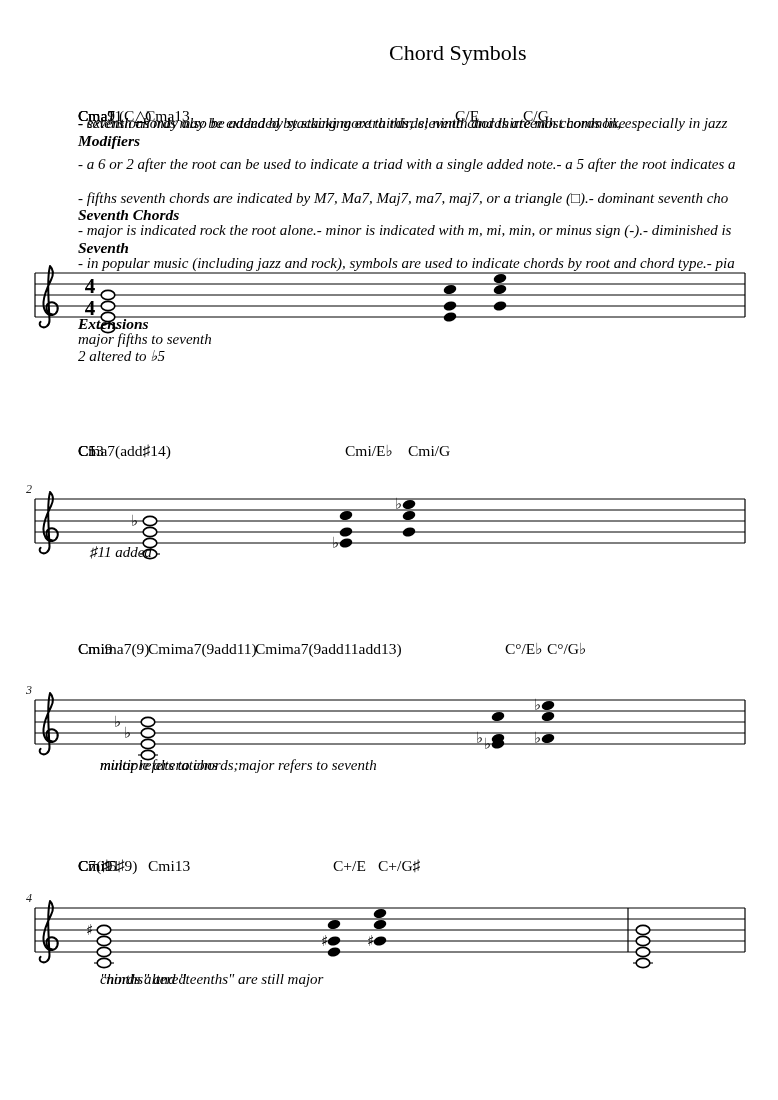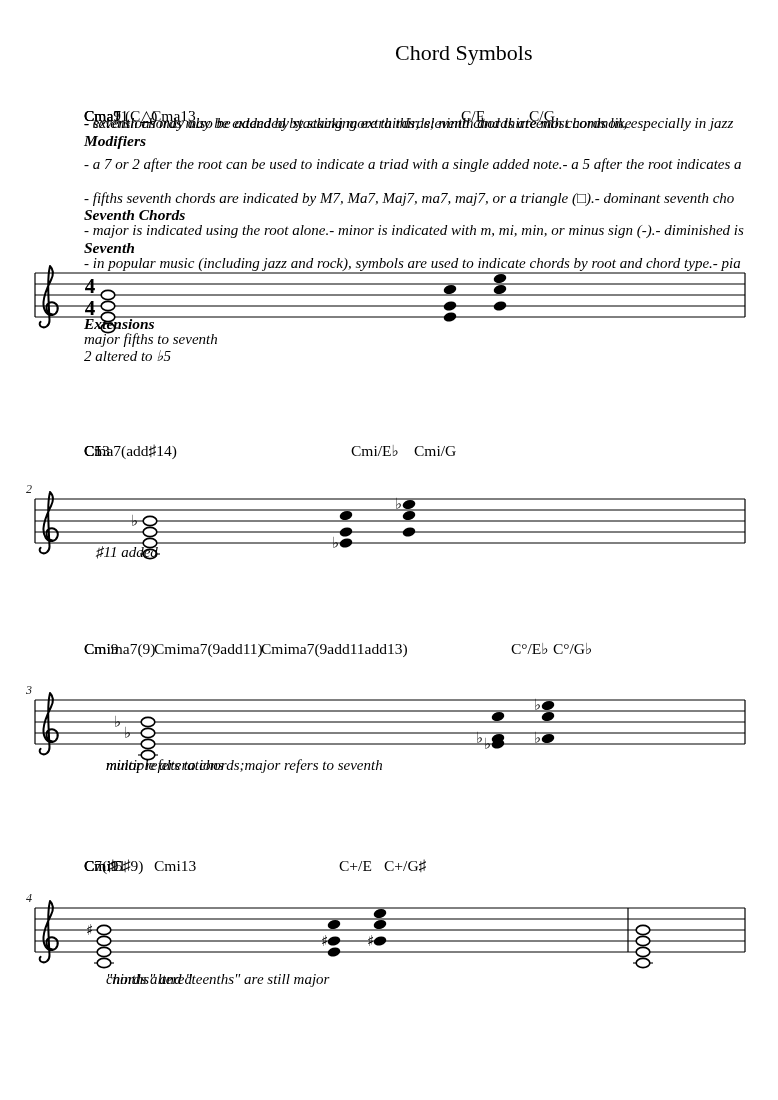--- a/index.html
+++ b/index.html
@@ -3,21 +3,21 @@
 <meta charset="utf-8">
 <style>
   html,body{margin:0;padding:0}
   body{
     width:778px;height:1100px;background:#ffffff;color:#000;
     overflow:hidden;position:relative;
     font-family:"Liberation Serif",serif;
   }
   #page{position:absolute;inset:0;width:778px;height:1100px}
   .txt{position:absolute}
-  .txt .layer{position:absolute;left:6px;top:0;white-space:nowrap}
+  .txt .layer{position:absolute;left:0;top:0;white-space:nowrap}
   .center{transform:translateX(-50%)}
   .t-title{font-size:22px}
   .t-chord{font-size:15.5px}
   .t-body{font-style:italic;font-size:15px}
   .t-heading{font-style:italic;font-weight:bold;font-size:15.5px}
   .t-caption{font-style:italic;font-size:15px}
   #score{position:absolute;left:0;top:0}
 </style>
 </head>
 <body>
@@ -150,30 +150,30 @@
       <span class="layer">C/G</span>
     </div>
     <div class="txt t-body" style="left: 78px; top: 115px;">
       <span class="layer">- seventh chords may be extended by stacking extra thirds; ninth chords are most common, especially in jazz</span>
       <span class="layer">- extensions may also be added by stacking more thirds; eleventh and thirteenth chords like</span>
     </div>
     <div class="txt t-heading" style="left: 78px; top: 132px;">
       <span class="layer">Modifiers</span>
     </div>
     <div class="txt t-body" style="left: 78px; top: 156px;">
-      <span class="layer">- a 7 or 2 after the root can be used to indicate a triad with a single added note.- a 5 after the root indicates a</span>
+      <span class="layer">- a 6 or 2 after the root can be used to indicate a triad with a single added note.- a 5 after the root indicates a</span>
     </div>
     <div class="txt t-body" style="left: 78px; top: 190px;">
       <span class="layer">- fifths seventh chords are indicated by M7, Ma7, Maj7, ma7, maj7, or a triangle (□).- dominant seventh cho</span>
     </div>
     <div class="txt t-heading" style="left: 78px; top: 206px;">
       <span class="layer">Seventh Chords</span>
     </div>
     <div class="txt t-body" style="left: 78px; top: 222px;">
-      <span class="layer">- major is indicated using the root alone.- minor is indicated with m, mi, min, or minus sign (-).- diminished is</span>
+      <span class="layer">- major is indicated rock the root alone.- minor is indicated with m, mi, min, or minus sign (-).- diminished is</span>
     </div>
     <div class="txt t-heading" style="left: 78px; top: 239px;">
       <span class="layer">Seventh</span>
     </div>
     <div class="txt t-body" style="left: 78px; top: 255px;">
       <span class="layer">- in popular music (including jazz and rock), symbols are used to indicate chords by root and chord type.- pia</span>
     </div>
     <div class="txt t-heading" style="left: 78px; top: 315px;">
       <span class="layer">Extensions</span>
     </div>

